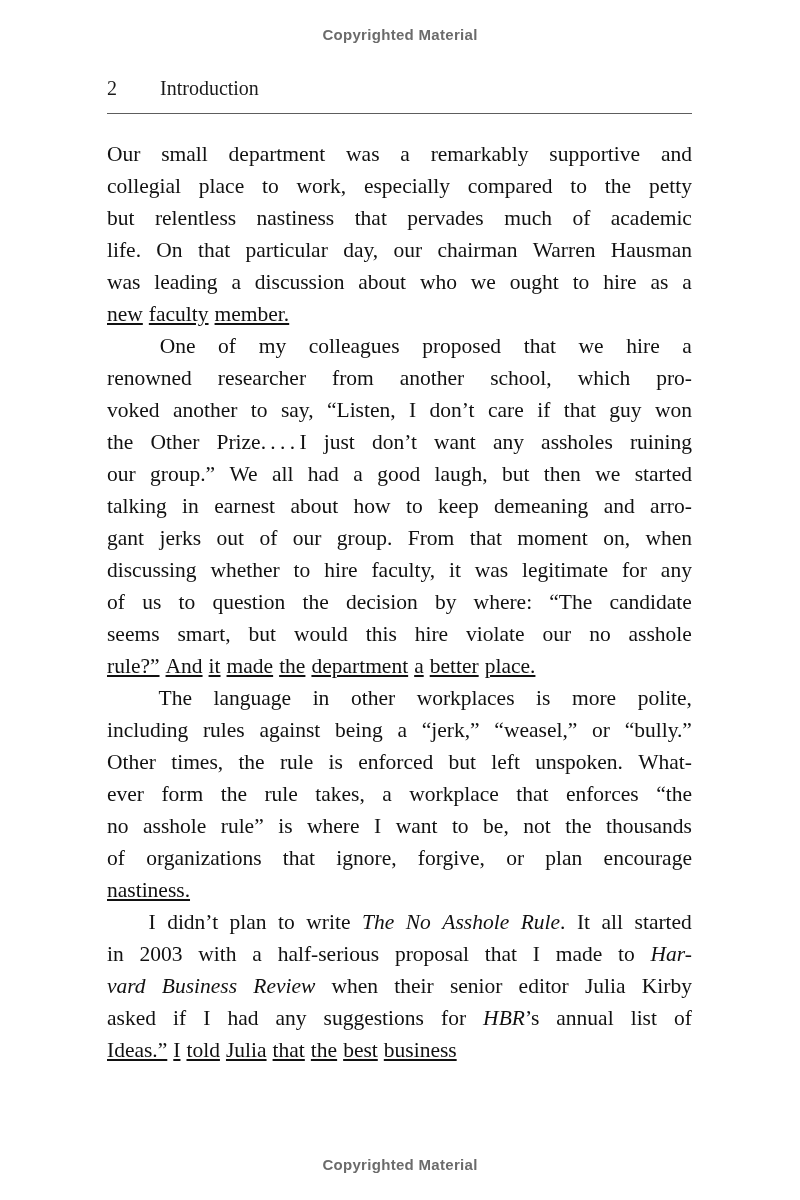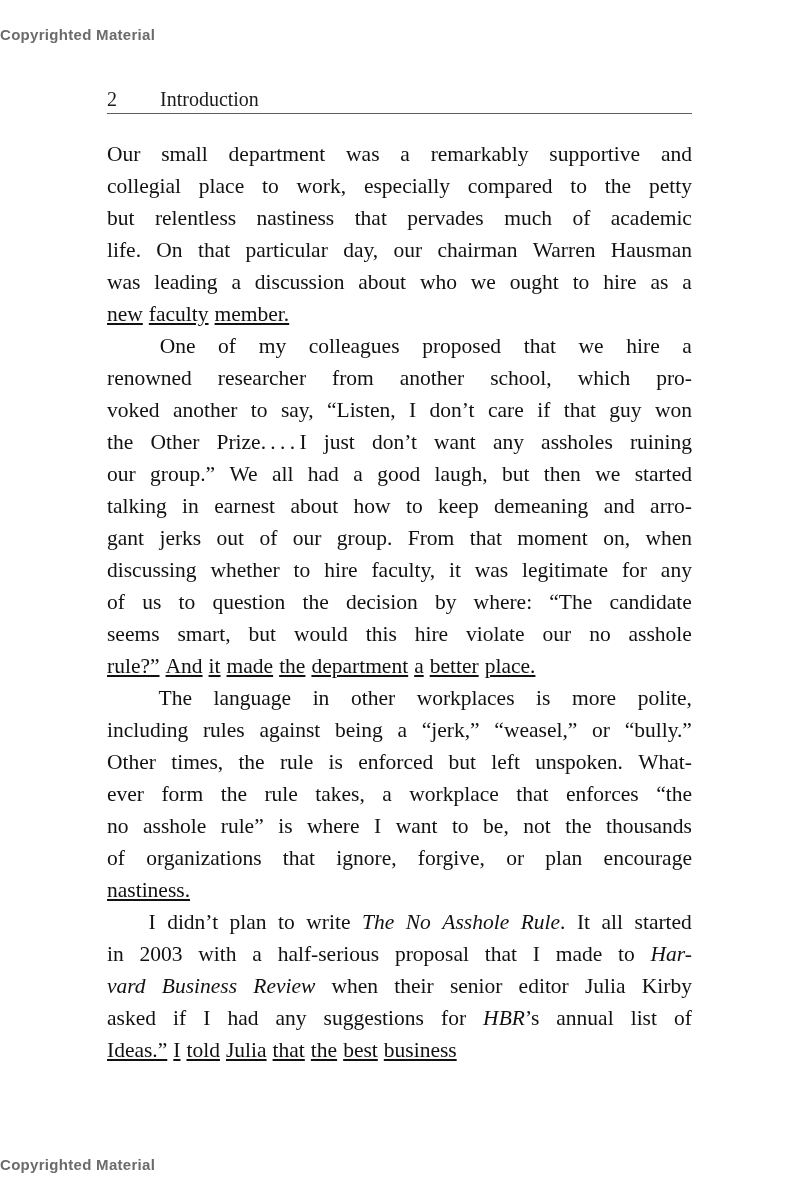--- a/index.html
+++ b/index.html
@@ -24,35 +24,36 @@
     width: 800px;
     height: 1200px;
     background: #ffffff;
   }
 
   
   .watermark {
     position: absolute;
     left: 0;
     width: 800px;
+    text-align: center;
     font-family: "Liberation Sans", "DejaVu Sans", sans-serif;
     font-size: 15px;
     font-weight: 600;
     letter-spacing: 0.3px;
     color: #6b6b6b;
     white-space: nowrap;
   }
   .watermark-top    { top: 26px; }
   .watermark-bottom { top: 1156px; }
 
   
   .running-head {
     position: absolute;
     left: 107px;
-    top: 86px;
+    top: 75px;
     width: 585px;
     height: 28px;
     font-size: 20px;
     line-height: 26px;
     color: #1a1a1a;
     white-space: nowrap;
   }
   .running-head .folio {
     display: inline-block;
     width: 53px;

